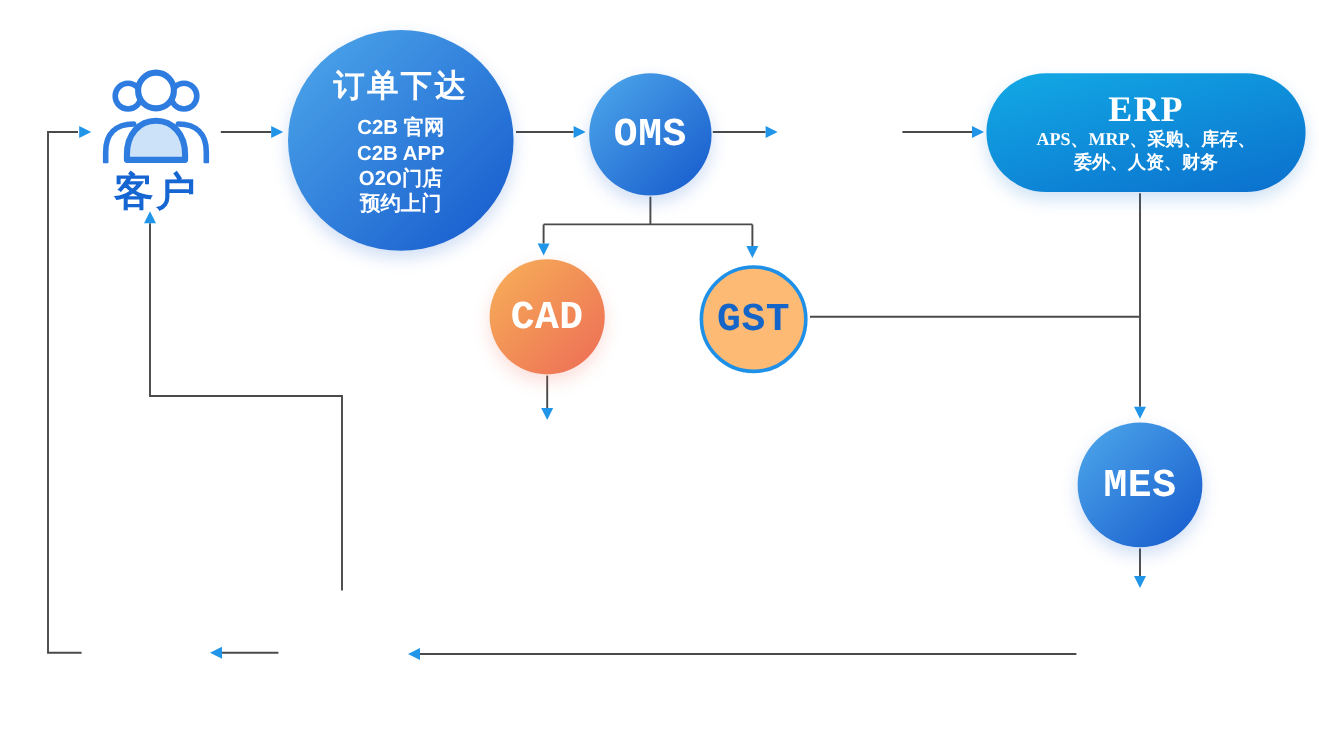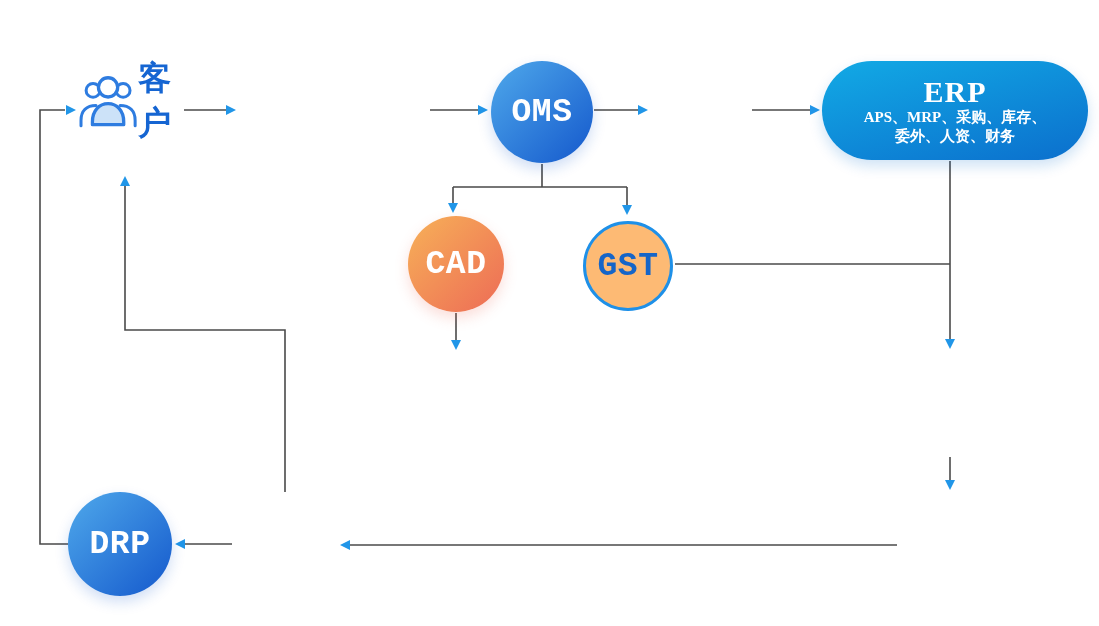--- a/index.html
+++ b/index.html
@@ -70,20 +70,21 @@
 
   .erp-title { font-size: 30px; line-height: 32px; letter-spacing: 1px; }
   .erp-sub   { font-size: 15px; line-height: 19px; font-weight: bold; text-align: center; }
 
   .customer-group {
     position: absolute;
     left: 78px; top: 54px;
     width: 104px;
     z-index: 2;
     display: flex;
+    flex-direction: column;
     align-items: center;
   }
   .customer-icon { width: 96px; height: 82px; }
   .customer-label {
     margin-top: 2px;
     font-size: 33px;
     font-weight: bold;
     color: var(--label_text, #1565d2);
     letter-spacing: 2px;
   }
@@ -156,20 +157,27 @@
 
       <circle cx="75" cy="28" r="11.5" fill="#ffffff" stroke="var(--icon_stroke, #2E7CE0)" stroke-width="5"></circle>
       <path d="M95 87 L95 78 C95 62 86 53 70 53" fill="none" stroke="var(--icon_stroke, #2E7CE0)" stroke-width="5" stroke-linecap="round"></path>
 
       <circle cx="50" cy="23" r="16" fill="#ffffff" stroke="var(--icon_stroke, #2E7CE0)" stroke-width="5.5"></circle>
       <path d="M24 85 L24 80 C24 62 35 50 50 50 C65 50 76 62 76 80 L76 85 Z" fill="var(--icon_fill, #CCE2F8)" stroke="var(--icon_stroke, #2E7CE0)" stroke-width="5.5" stroke-linejoin="round"></path>
     </svg>
     <div class="customer-label">客户</div>
   </div>
 
+  <div class="node circle blue-grad node-order">
+    <div class="order-title">订单下达</div>
+    <div class="order-channel">C2B 官网</div>
+    <div class="order-channel">C2B APP</div>
+    <div class="order-channel">O2O门店</div>
+    <div class="order-channel">预约上门</div>
+  </div>
 
   <div class="node circle blue-grad node-oms label-lg">
     <span>OMS</span>
   </div>
 
 
   <div class="node node-erp">
     <div class="erp-title">ERP</div>
     <div class="erp-sub">APS、MRP、采购、库存、</div>
     <div class="erp-sub">委外、人资、财务</div>
@@ -177,20 +185,20 @@
 
   <div class="node circle orange-grad node-cad label-lg">
     <span>CAD</span>
   </div>
 
   <div class="node circle node-gst label-lg">
     <span>GST</span>
   </div>
 
 
-
-
-
-  <div class="node circle blue-grad node-drp label-lg">
-    <span>DRP</span>
-  </div>
+  <div class="node circle blue-grad node-mes label-lg">
+    <span>MES</span>
+  </div>
+
+
+
 
 </div>
 
 </body></html>

